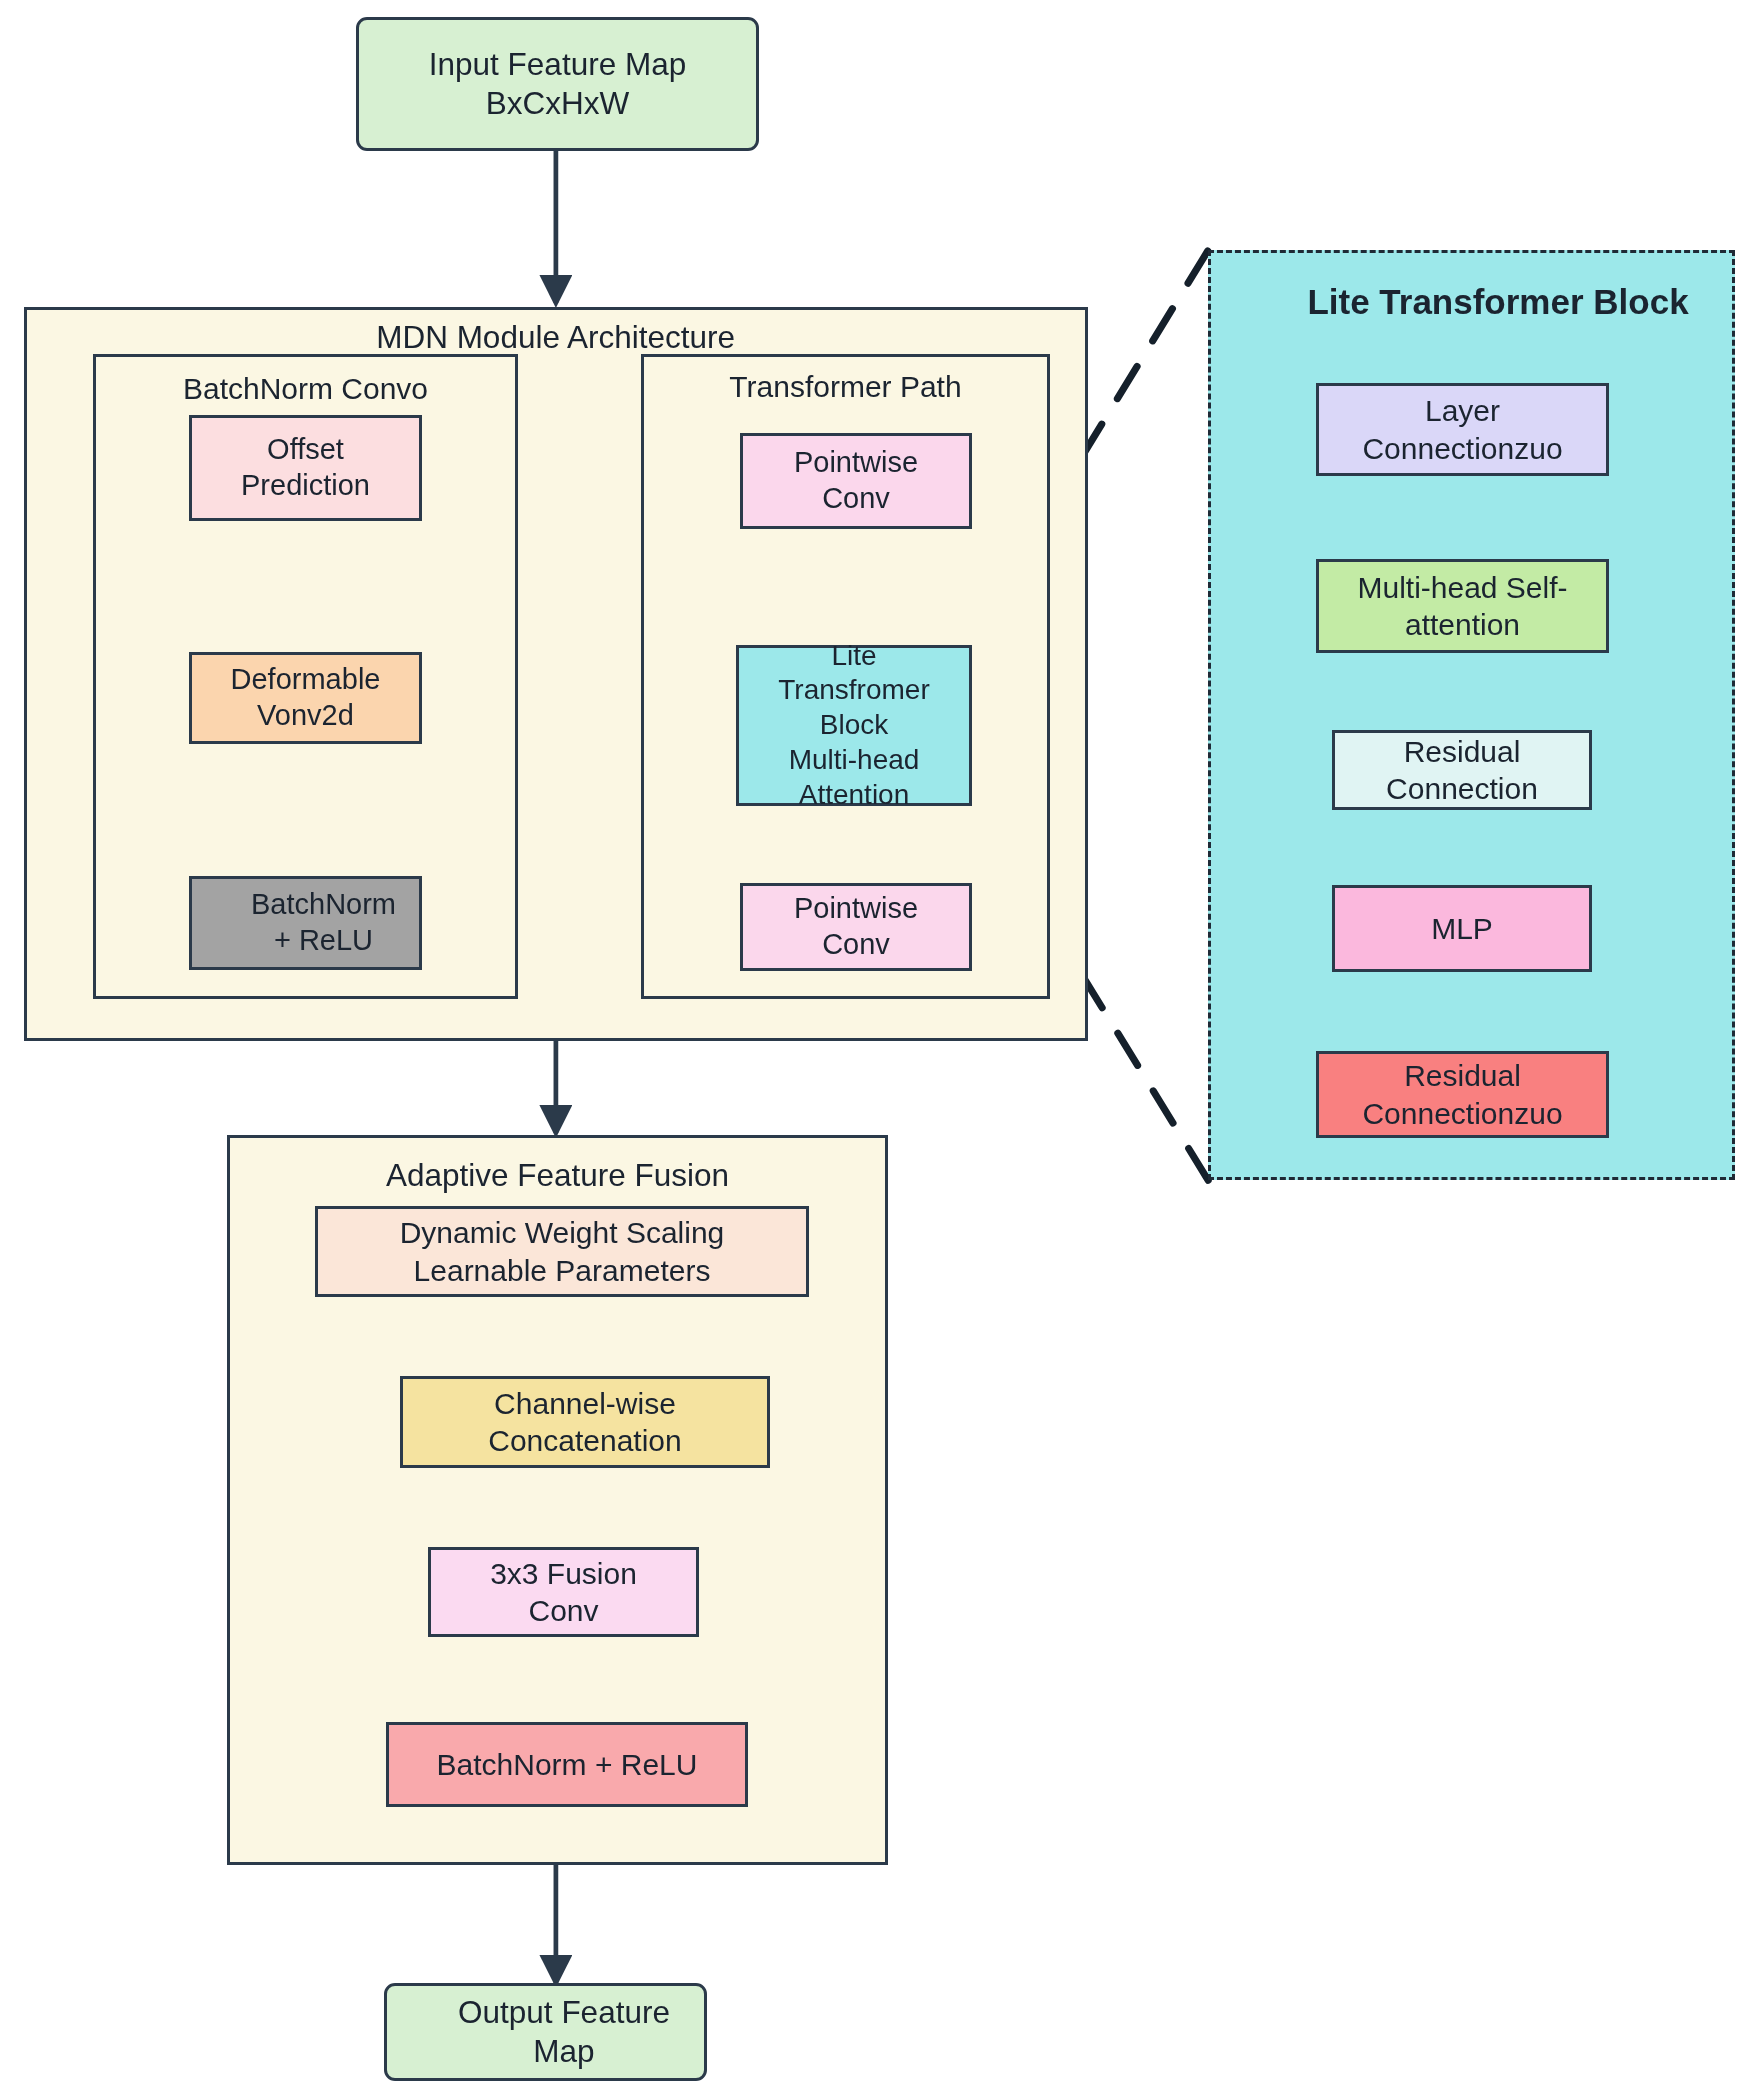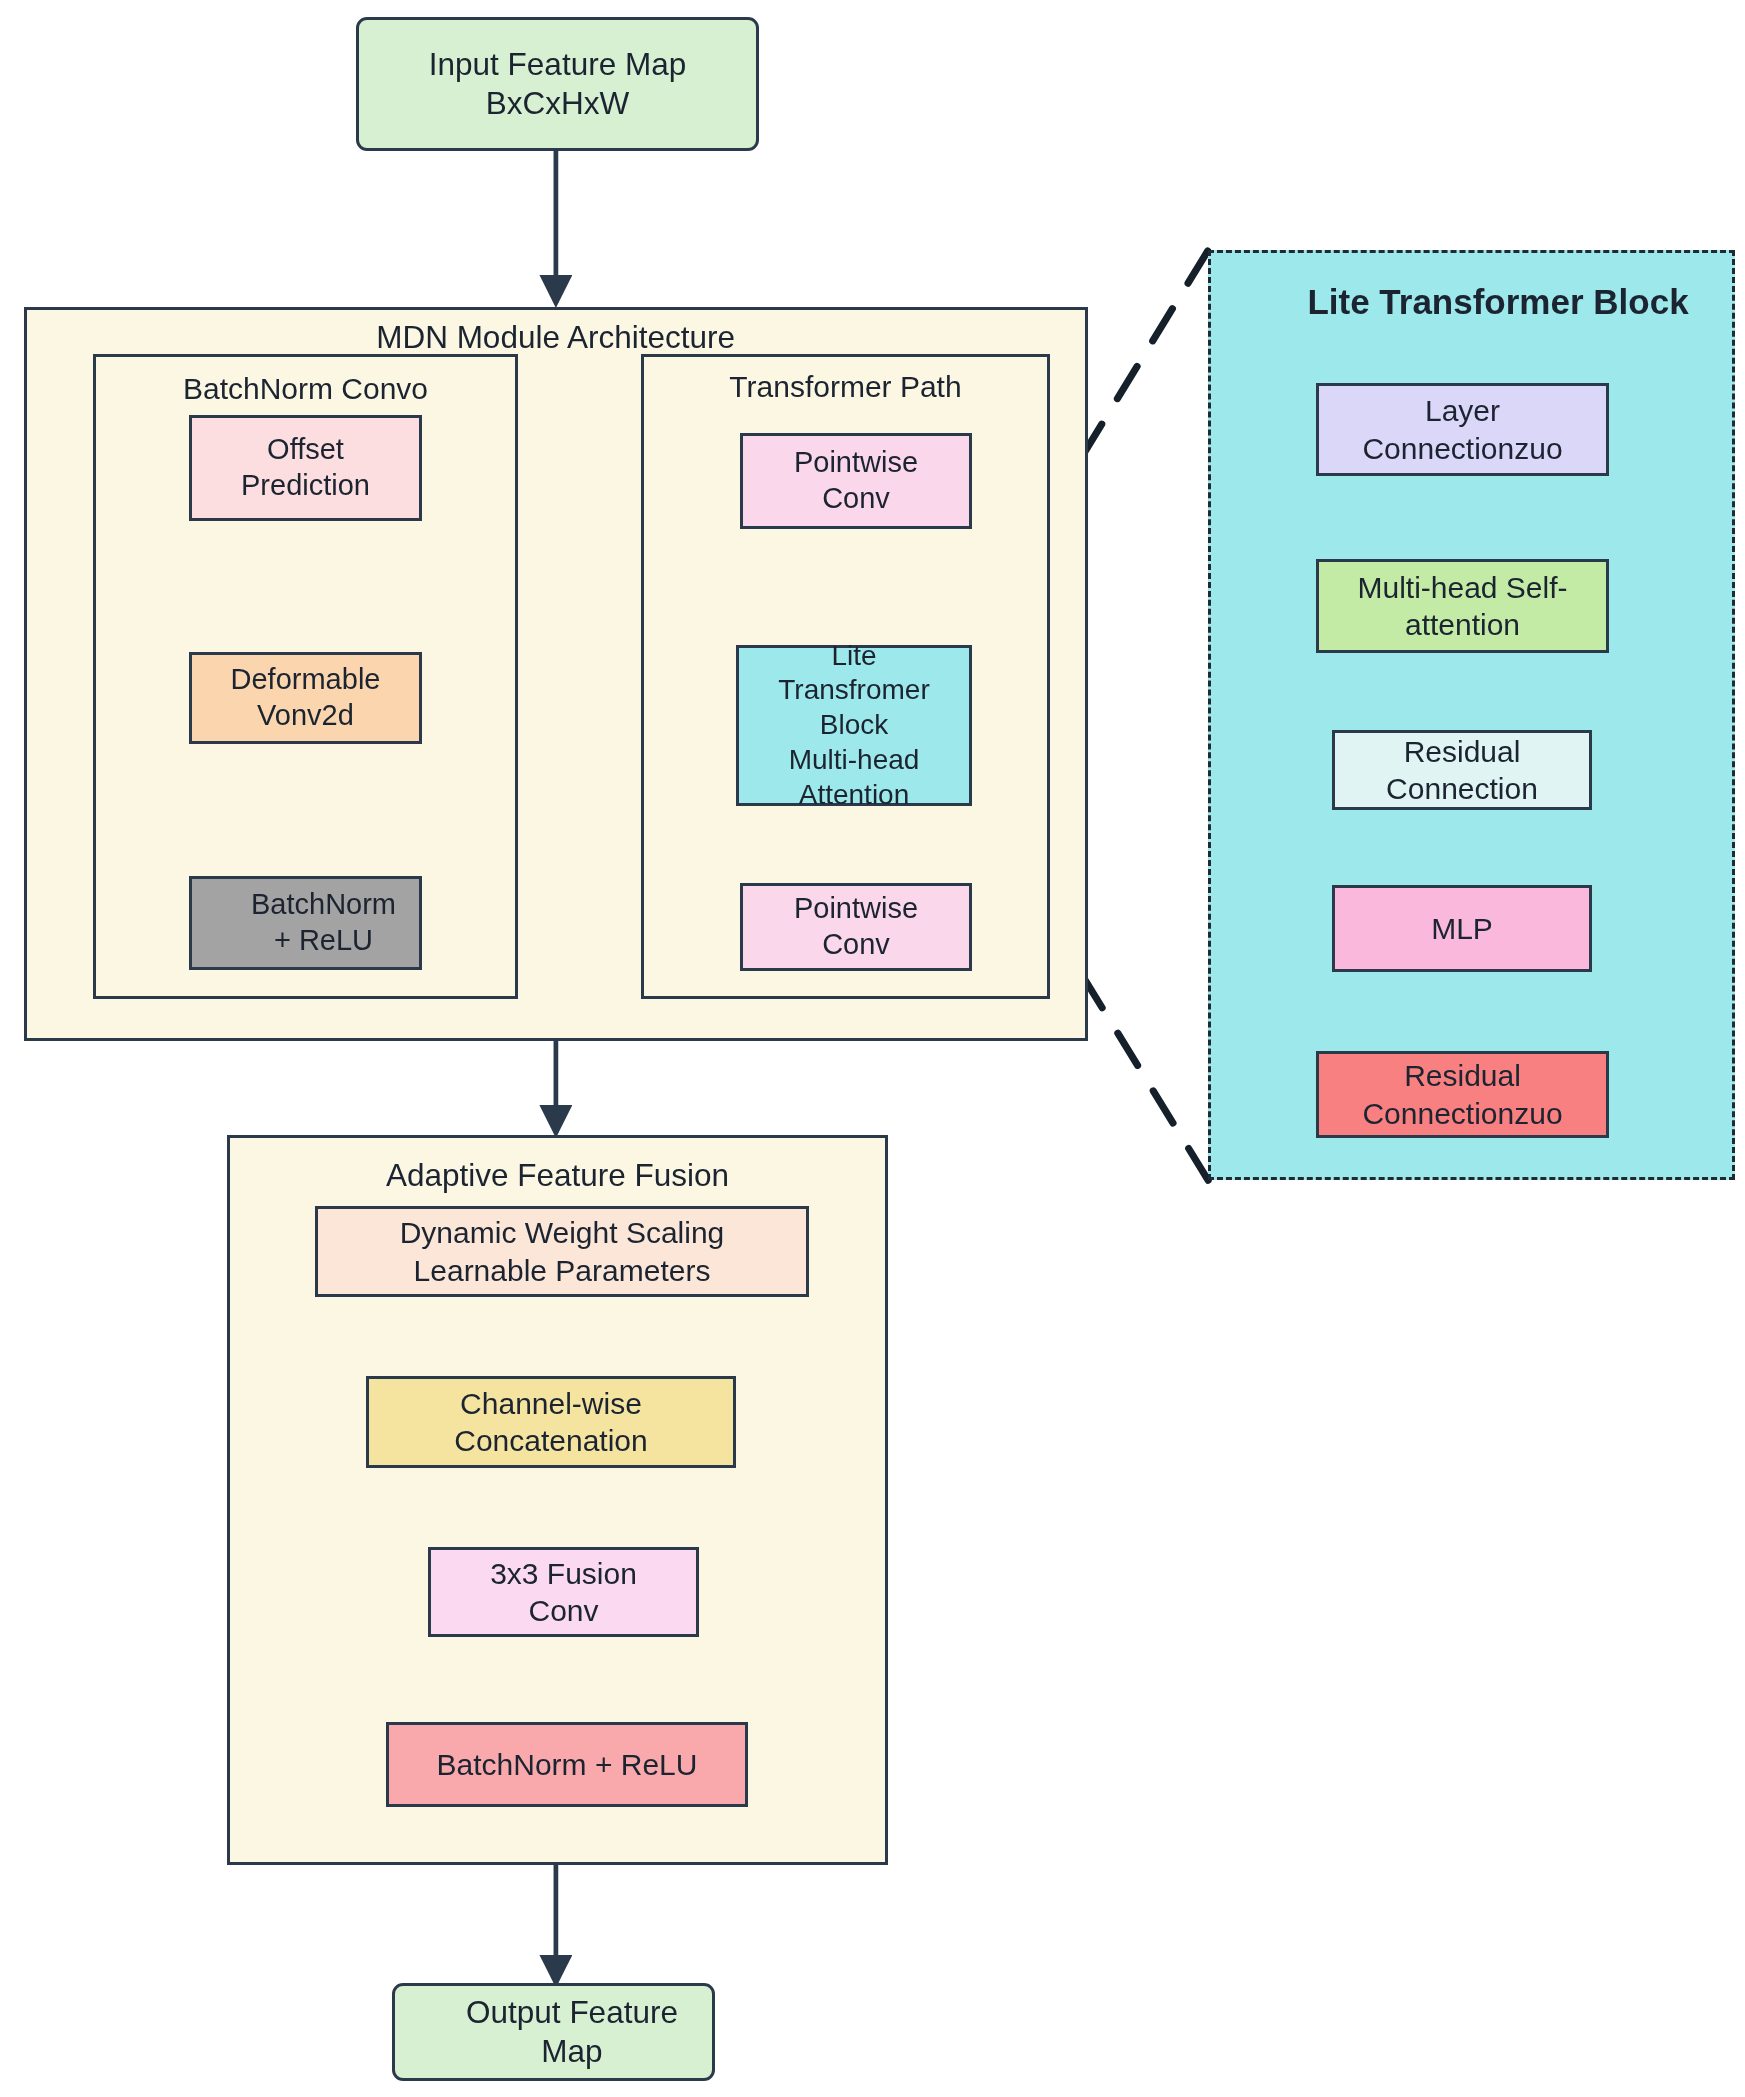--- a/index.html
+++ b/index.html
@@ -145,25 +145,25 @@
 
   <div class="node" style="left:1316px; top:1051px; width:293px; height:87px; background:#f98080; font-size:30px;">Residual
 Connectionzuo</div>
 
   <div class="group" style="left:227px; top:1135px; width:661px; height:730px; background:#fbf7e3;"></div>
   <div class="group-title" style="left:227px; top:1157px; width:661px; font-size:31.5px;">Adaptive Feature Fusion</div>
 
   <div class="node" style="left:315px; top:1206px; width:494px; height:91px; background:#fbe6d8; font-size:30px;">Dynamic Weight Scaling
 Learnable Parameters</div>
 
-  <div class="node" style="left:366px; top:1376px; width:370px; height:92px; background:#f5e3a0; font-size:30px;">Channel-wise
+  <div class="node" style="left:400px; top:1376px; width:370px; height:92px; background:#f5e3a0; font-size:30px;">Channel-wise
 Concatenation</div>
 
   <div class="node" style="left:428px; top:1547px; width:271px; height:90px; background:#fbdaf1; font-size:30px;">3x3 Fusion
 Conv</div>
 
   <div class="node" style="left:386px; top:1722px; width:362px; height:85px; background:#f9a9ac; font-size:30px;">BatchNorm + ReLU</div>
 
-  <div class="node rounded" style="left:392px; top:1983px; width:323px; height:98px; background:#d7f0d2; font-size:31.5px;padding-left:37px;">Output Feature
+  <div class="node rounded" style="left:384px; top:1983px; width:323px; height:98px; background:#d7f0d2; font-size:31.5px;padding-left:37px;">Output Feature
 Map</div>
 
 </div>
 
 
 </body></html>

